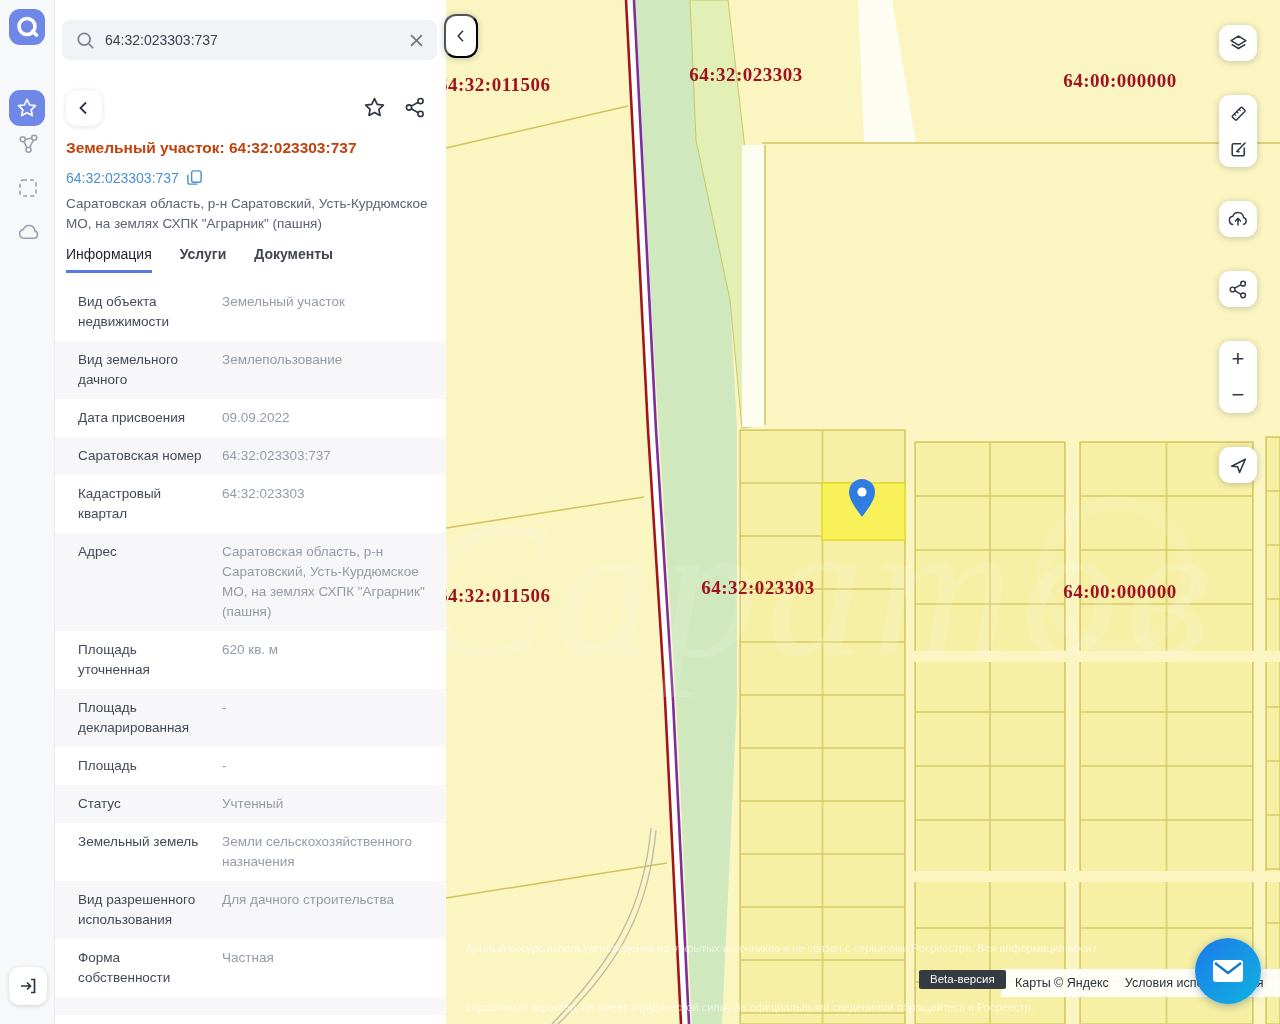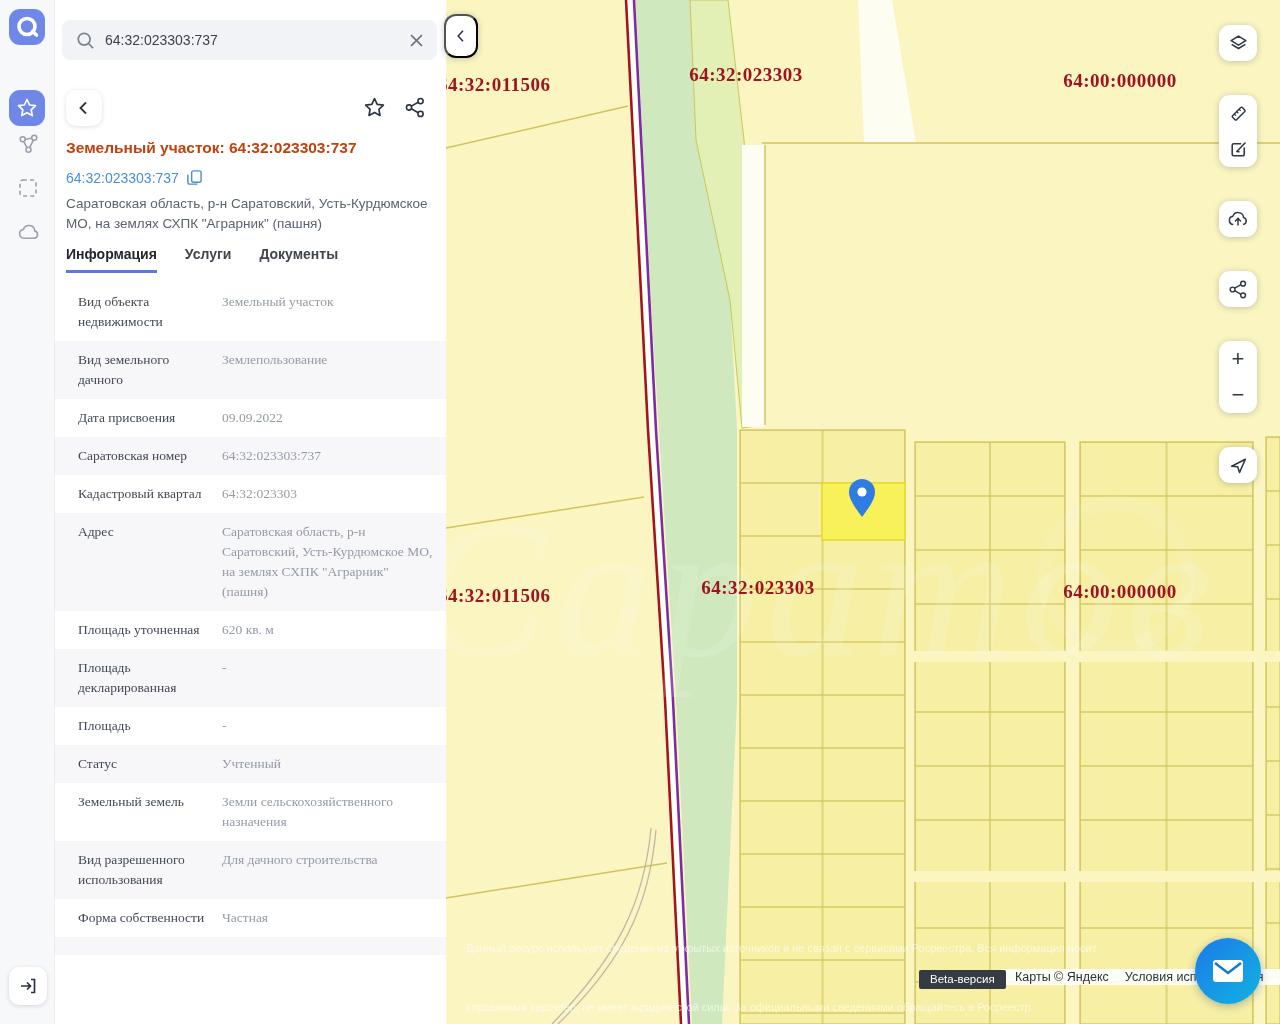--- a/index.html
+++ b/index.html
@@ -20,22 +20,22 @@
   .searchbar input { flex:1; border:none; outline:none; background:transparent; font-size:14px; color:#3c4250; margin-left:10px; font-family:"Liberation Sans", sans-serif; }
   .head { position:absolute; left:11px; top:90px; width:368px; height:36px; }
   .back-btn { position:absolute; left:0; top:0; width:36px; height:36px; background:#fff; border-radius:10px; box-shadow:0 1px 5px rgba(40,50,70,.14); display:flex; align-items:center; justify-content:center; }
   .head-star { position:absolute; left:297px; top:6px; }
   .head-share { position:absolute; left:338px; top:6px; }
   .title { position:absolute; left:11px; top:139px; width:370px; font-size:15.5px; font-weight:700; color:#c2410c; }
   .cadlink { position:absolute; left:11px; top:169px; display:flex; align-items:center; gap:7px; font-size:14px; color:#4a8fd3; }
   .address { position:absolute; left:11px; top:194px; width:370px; font-size:13.5px; line-height:20px; color:#5b6270; }
   .tabs { position:absolute; left:11px; top:246px; display:flex; gap:28px; font-size:14px; }
   .tab { padding-bottom:8px; color:#41454e; font-weight:600; }
-  .tab.active { color:#23262e; font-weight:700; border-bottom:3px solid #5b79e3; }
-  .rows { position:absolute; left:0; top:283px; width:391px;font-family:Liberation Serif, serif; }
+  .tab.active { color:#23262e; font-weight:400; border-bottom:3px solid #5b79e3; }
+  .rows { position:absolute; left:0; top:283px; width:391px; }
   .row { display:flex; padding:9px 13px 9px 23px; font-size:13.5px; line-height:20px; }
   .row.alt { background:#f7f7f9; }
   .row .lab { width:134px; color:#434956; flex:none; }
   .row .val { flex:1; color:#949ba7; padding-left:10px; }
 
   
   .collapse { position:absolute; left:444px; top:14px; width:34px; height:44px; background:#fff; border-radius:12px; box-shadow:0 1px 6px rgba(40,50,70,.25); z-index:18; display:flex; align-items:center; justify-content:center; font-size:19px; color:#2b3440; }
 
   
   .map { position:absolute; left:446px; top:0; width:834px; height:1024px; z-index:1; }
@@ -45,21 +45,21 @@
   .ctl .ci { width:38px; height:36px; display:flex; align-items:center; justify-content:center; }
   .c-layers { top:25px; height:36px; }
   .c-measure { top:95px; height:72px; }
   .c-upload { top:201px; height:36px; }
   .c-share { top:271px; height:36px; }
   .c-zoom { top:341px; height:72px; }
   .c-locate { top:447px; height:36px; }
 
   
   .beta { position:absolute; left:919px; top:970px; height:19px; padding:0 11px; border-radius:2px; background:#343b42; color:#fff; font-size:11.5px; line-height:19px; z-index:5; }
-  .attr { position:absolute; left:1001px; top:969px; width:279px; height:16px; background:rgba(255,255,255,.9); display:flex; align-items:center; gap:16px; padding-left:14px; font-size:12.5px; color:#2c3138; z-index:4; }
+  .attr { position:absolute; left:1001px; top:969px; width:279px; height:28px; background:rgba(255,255,255,.9); display:flex; align-items:center; gap:16px; padding-left:14px; font-size:12.5px; color:#2c3138; z-index:4; }
   .disc { position:absolute; left:466px; width:700px; font-size:11px; color:rgba(255,255,255,.62); z-index:4; white-space:nowrap; }
   .disc1 { top:942px; } .disc2 { top:1001px; }
   .chat { position:absolute; left:1195px; top:938px; width:66px; height:66px; border-radius:50%; background:linear-gradient(135deg,#1d7ae9 0%,#10b3e0 100%); box-shadow:0 2px 8px rgba(20,60,120,.35); display:flex; align-items:center; justify-content:center; z-index:7; }
 
   svg { display:block; }
 </style>
 </head>
 <body>
 
 <div class="app">

